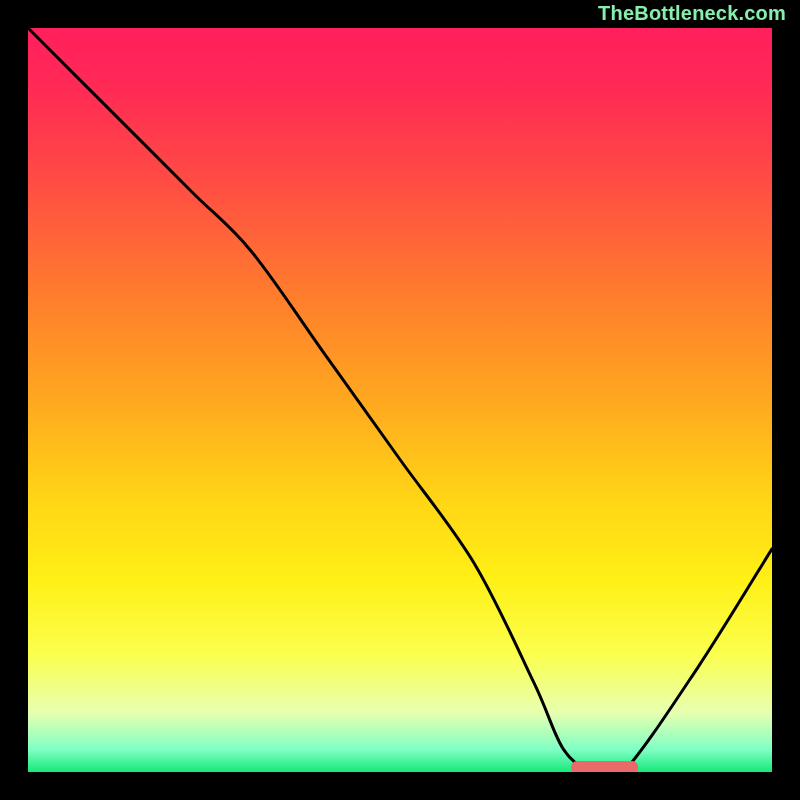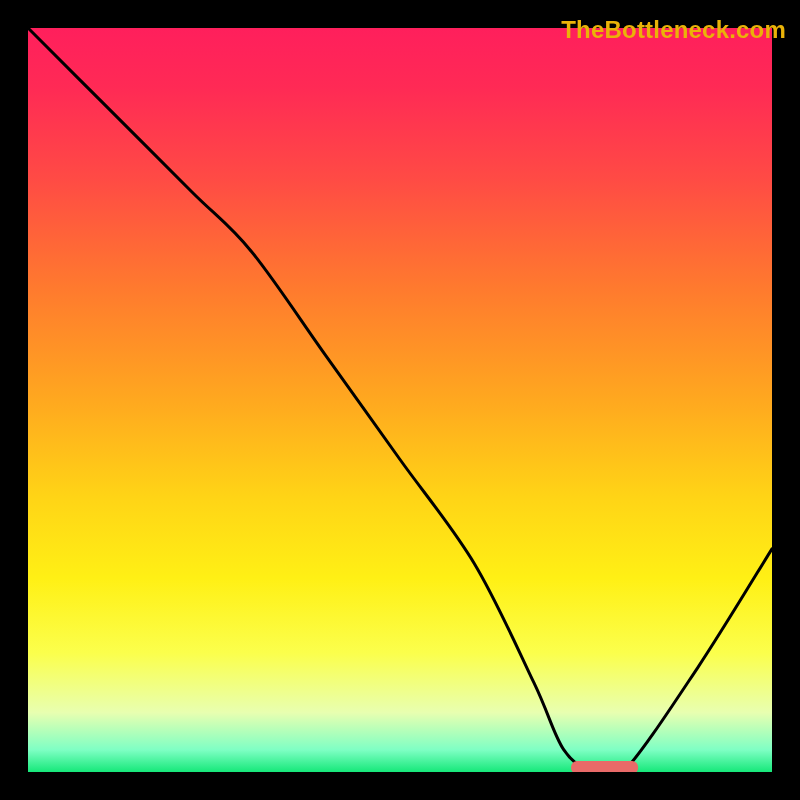--- a/index.html
+++ b/index.html
@@ -12,24 +12,24 @@
     font-family: Arial, Helvetica, sans-serif;
   }
   .outer {
     position: relative;
     width: 800px;
     height: 800px;
     background: #000;
   }
   .watermark {
     position: absolute;
-    top: 16px;
+    top: 2px;
     right: 14px;
-    color: #eab308;
-    font-size: 24px;
+    color: #86efac;
+    font-size: 20px;
     font-weight: 600;
     letter-spacing: 0.2px;
     z-index: 4;
   }
   .plot {
     position: absolute;
     left: 28px;
     top: 28px;
     width: 744px;
     height: 744px;

